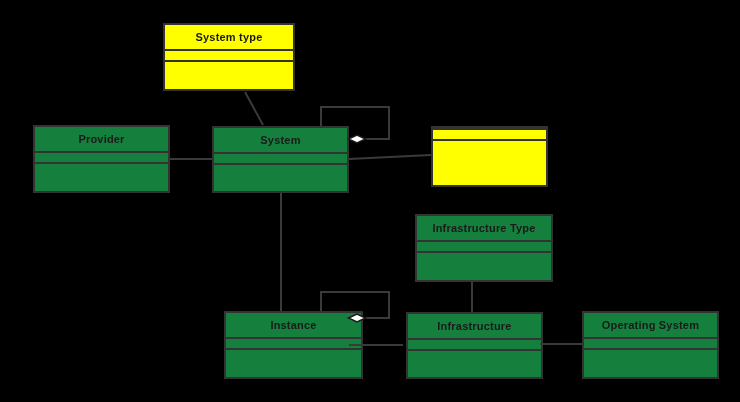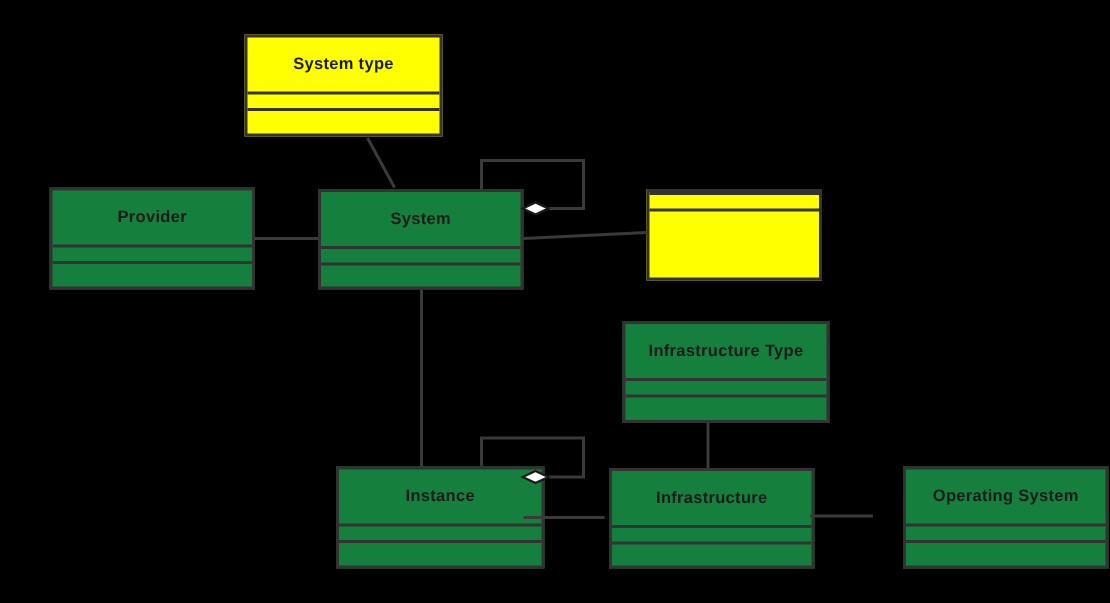--- a/index.html
+++ b/index.html
@@ -24,21 +24,21 @@
     box-sizing: border-box;
     border: 2px solid #333333;
     background: #15803d;
     display: flex;
     flex-direction: column;
   }
   .uml-class.bright {
     background: #FFFF00;
   }
   .uml-title {
-    height: 36px;
+    height: 24px;
     flex: 0 0 auto;
     display: flex;
     align-items: center;
     justify-content: center;
     font-size: 11px;
     font-weight: bold;
     color: #1a1a1a;
     letter-spacing: 0.2px;
     white-space: nowrap;
   }
@@ -89,21 +89,21 @@
       <div class="uml-class" style="left: 224px; top: 311px; width: 139px; height: 68px;">
         <div class="uml-title">Instance</div>
         <div class="uml-attrs"></div>
         <div class="uml-body"></div>
       </div>
       <div class="uml-class" style="left: 406px; top: 312px; width: 137px; height: 67px;">
         <div class="uml-title">Infrastructure</div>
         <div class="uml-attrs"></div>
         <div class="uml-body"></div>
       </div>
-      <div class="uml-class" style="left: 602px; top: 311px; width: 137px; height: 68px;">
+      <div class="uml-class" style="left: 582px; top: 311px; width: 137px; height: 68px;">
         <div class="uml-title">Operating System</div>
         <div class="uml-attrs"></div>
         <div class="uml-body"></div>
       </div>
     </div>
   <svg class="connector-layer" width="740" height="402" viewBox="0 0 740 402" xmlns="http://www.w3.org/2000/svg">
       <polyline points="170,159 212,159" fill="none" stroke="#3a3a3a" stroke-width="2"></polyline>
       <polyline points="245,92 263,125" fill="none" stroke="#3a3a3a" stroke-width="2"></polyline>
       <polyline points="281,193 281,311" fill="none" stroke="#3a3a3a" stroke-width="2"></polyline>
       <polyline points="349,159 390,157 431,155" fill="none" stroke="#3a3a3a" stroke-width="2"></polyline>

